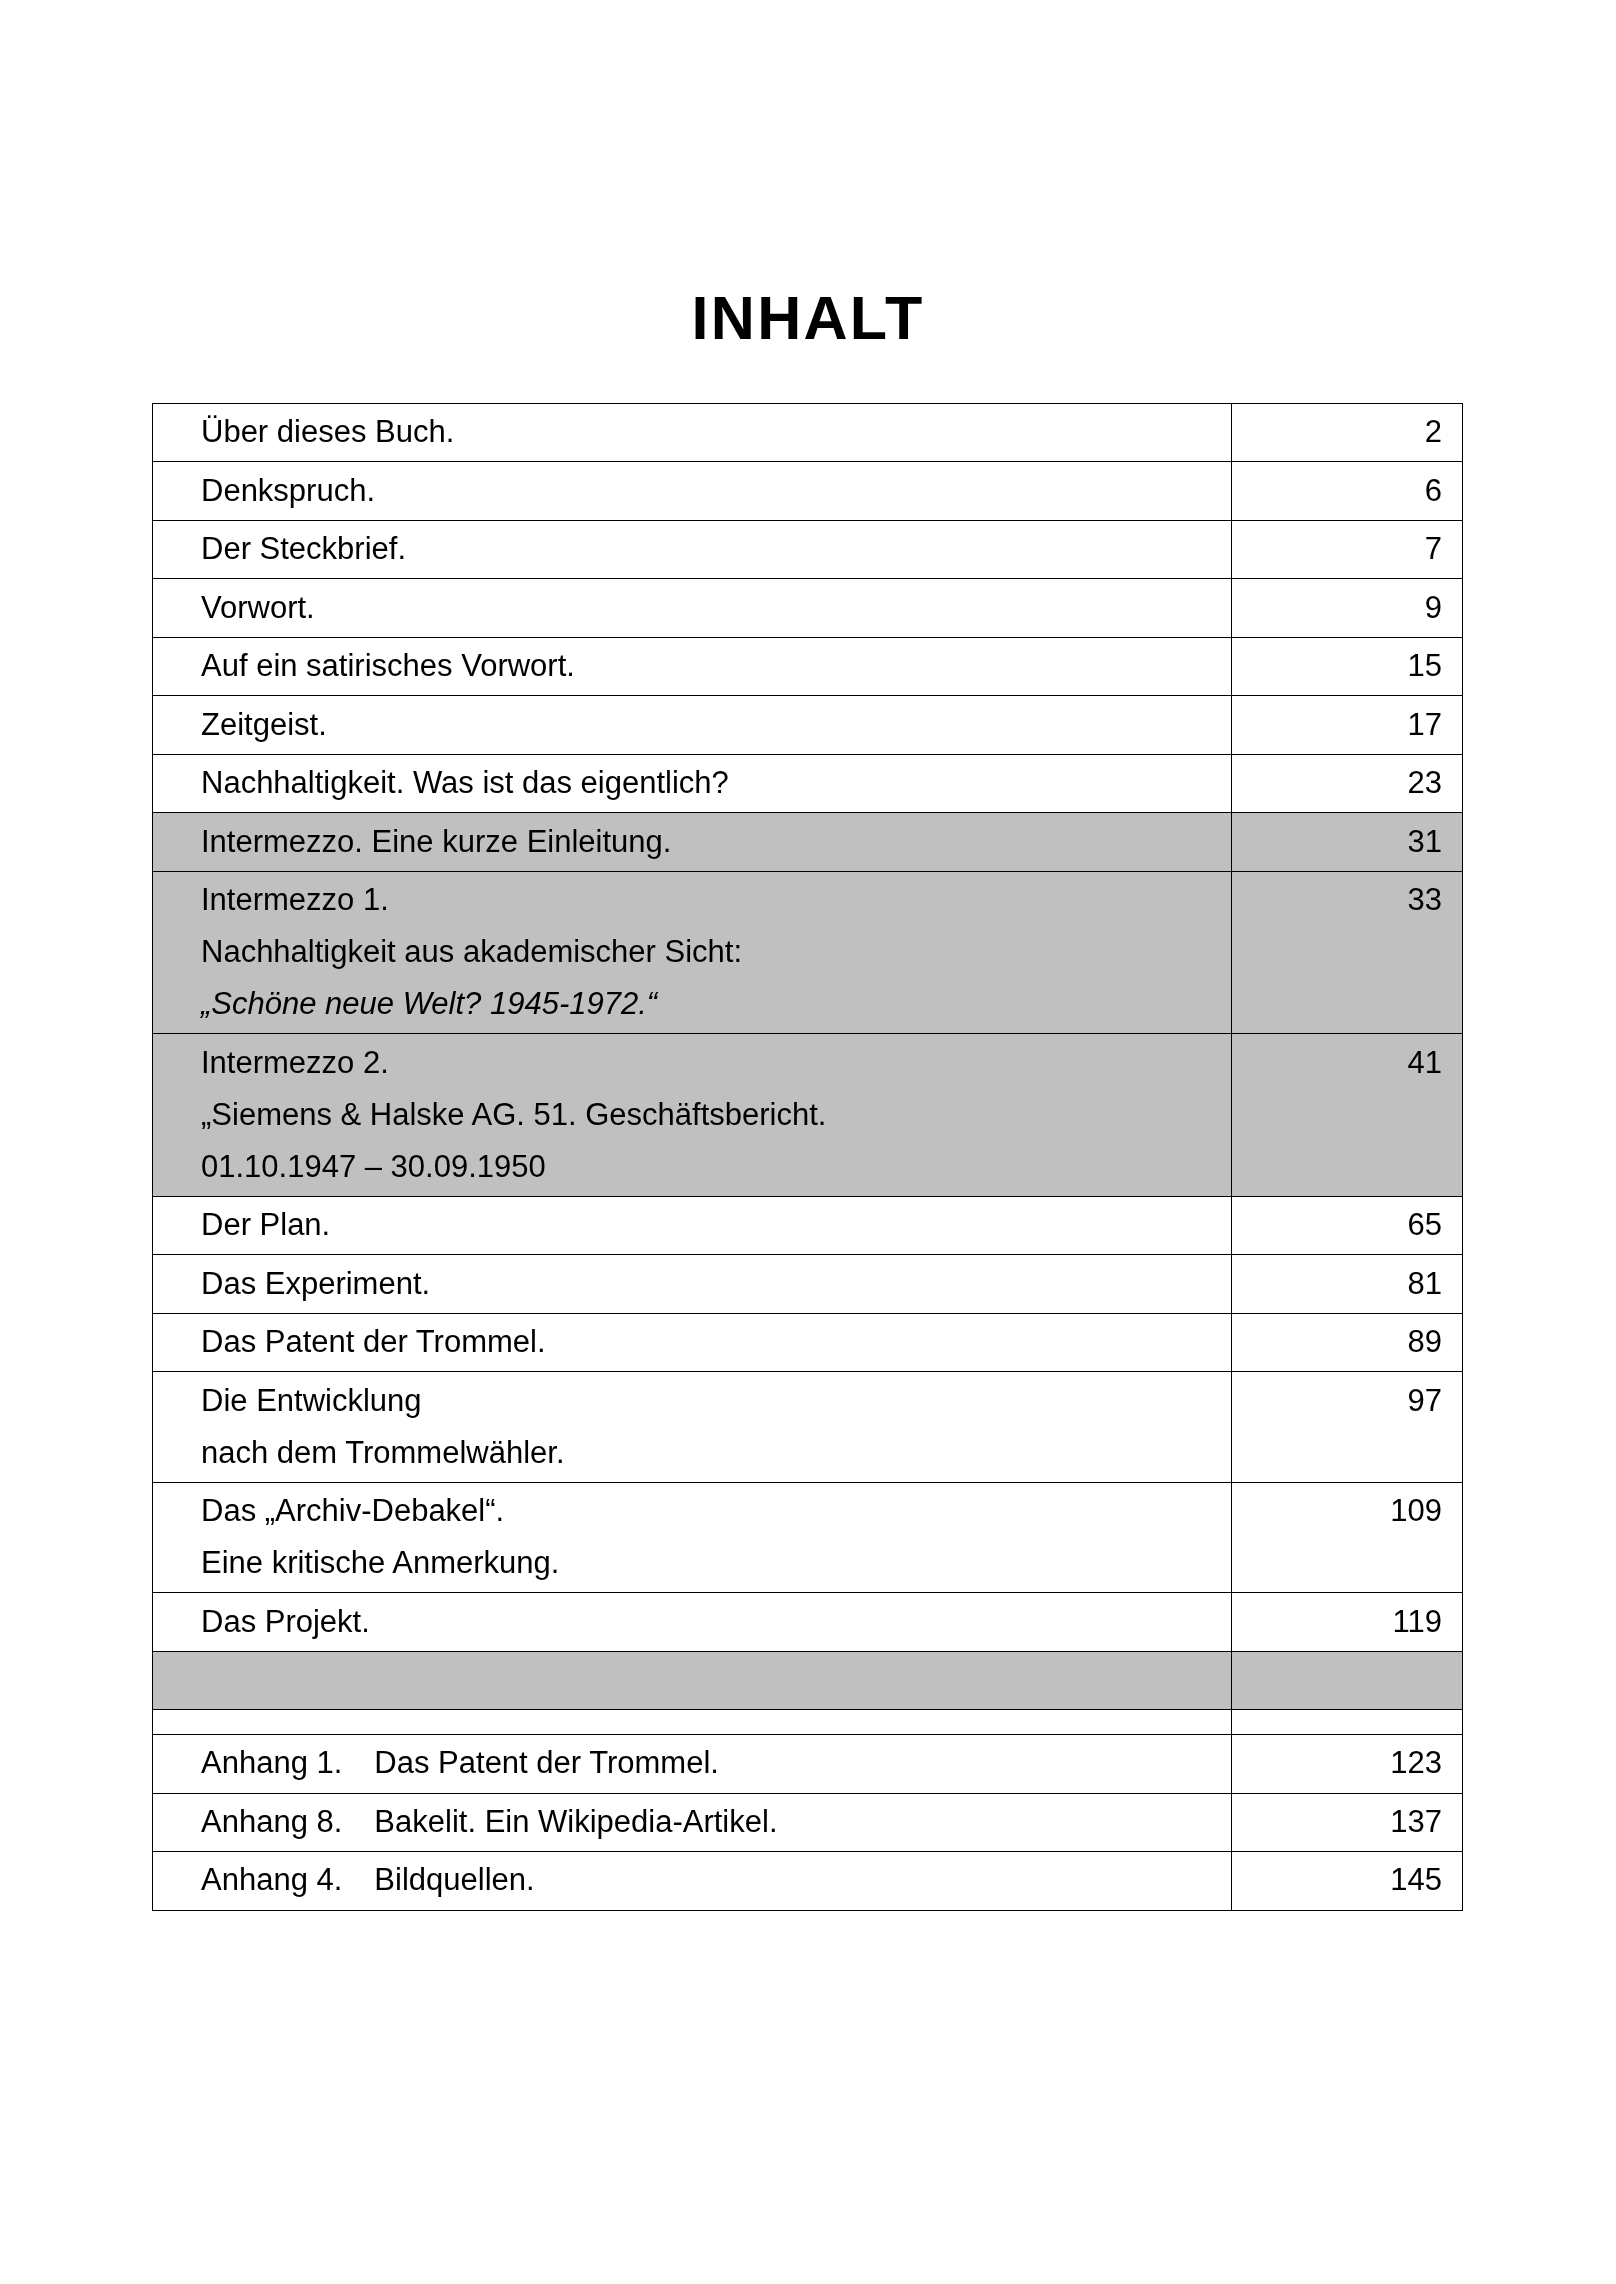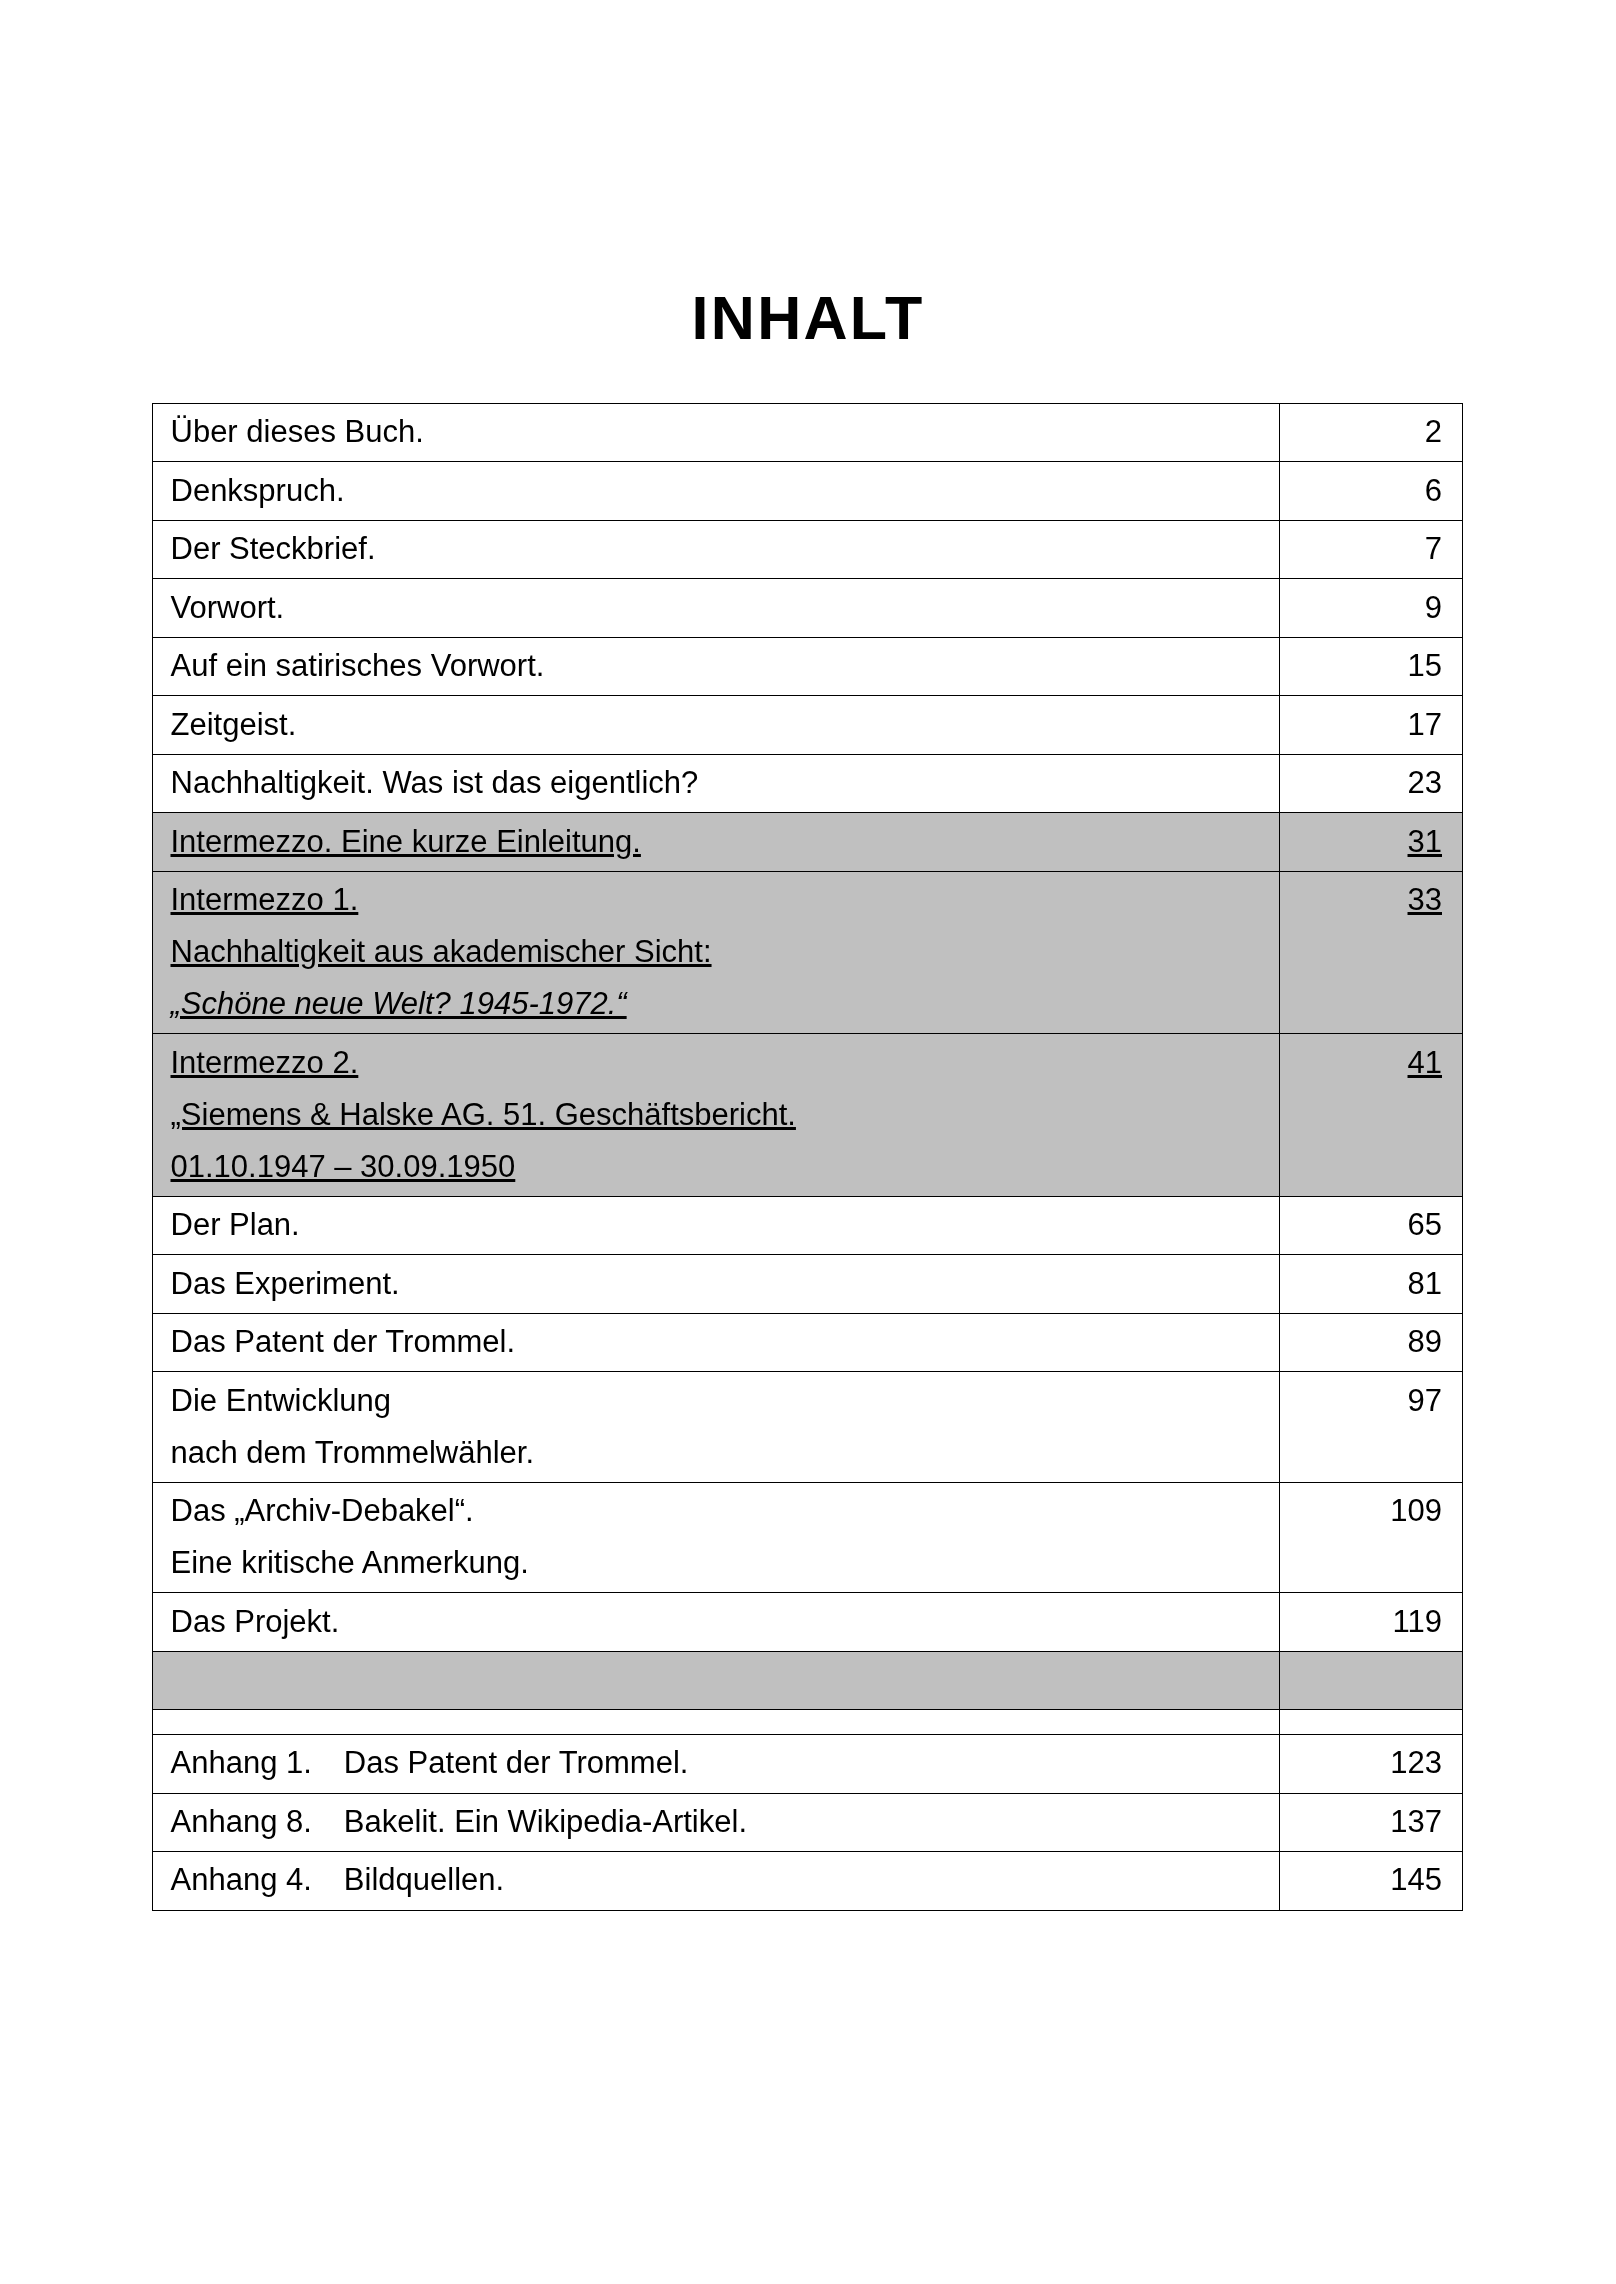--- a/index.html
+++ b/index.html
@@ -25,37 +25,37 @@
   table.toc {
     border-collapse: collapse;
     table-layout: fixed;
     margin: 54px 0 0 152px;
     width: 1311px;
   }
   table.toc td {
     border: 1.4px solid #000000;
     vertical-align: top;
     font-size: 31px;
+    padding-left: 48px;
   }
   td.cell-title {
     padding: 2.3px 9.2px 3.2px 17.5px;
   }
   td.cell-title .line {
     line-height: 52px;
     white-space: pre-wrap;
   }
   td.cell-page {
     width: 162px;
     text-align: right;
     padding: 2.3px 20px 3.2px 0;
     line-height: 52px;
   }
   tr.shaded td {
     background: var(--shade, #c0c0c0);
-    text-decoration: underline;
   }
   tr.spacer td {
     height: 52px;
   }
   tr.spacer-small td {
     height: 18.4px;
   }
   .seg-b { font-weight: normal; }
   .seg-i { font-style: italic; text-align: right; }
   .seg-gap { margin-left: 32px; }

